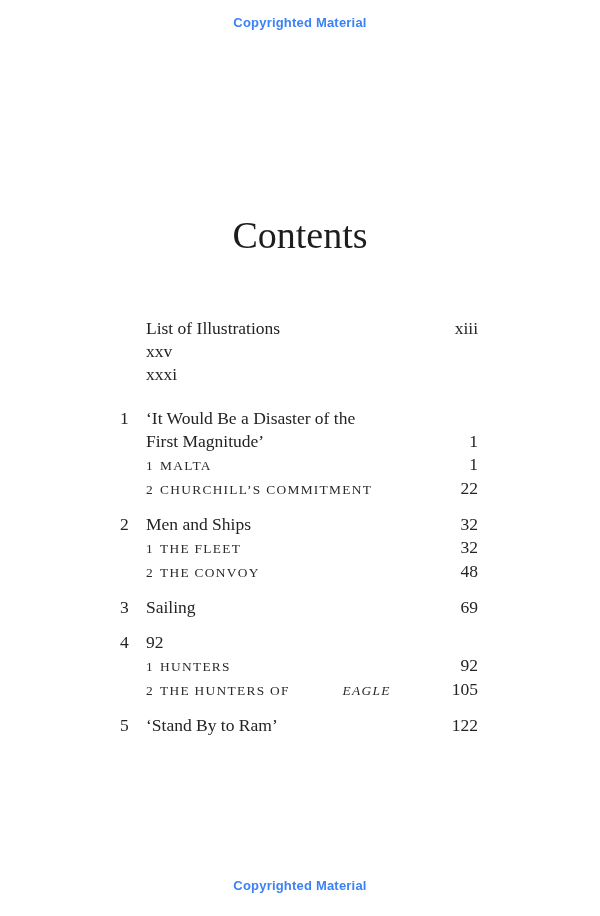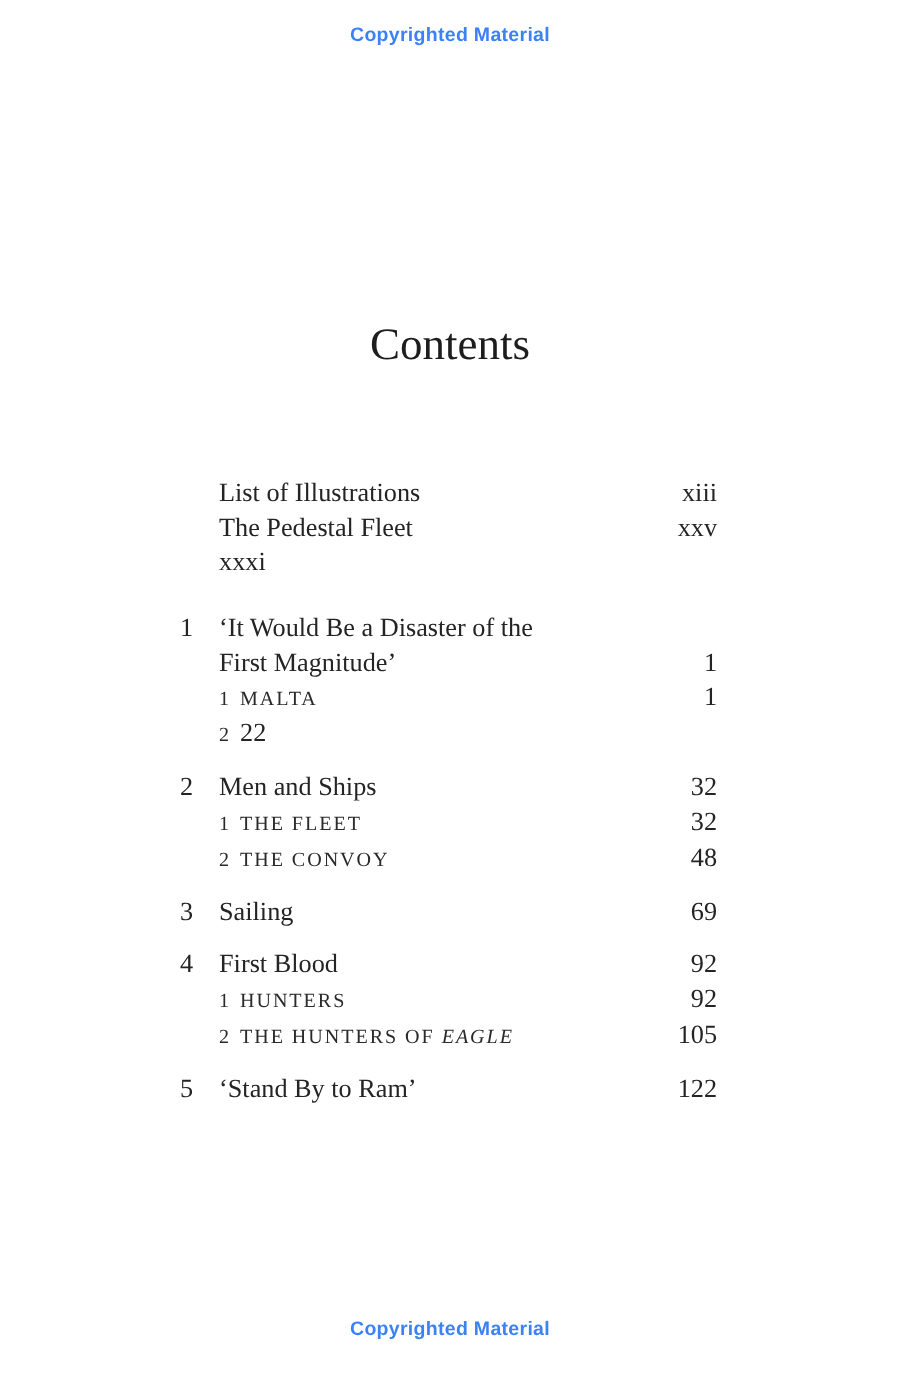--- a/index.html
+++ b/index.html
@@ -19,21 +19,21 @@
     font-size: 13px;
     color: #3b82f6;
     letter-spacing: 0.2px;
   }
   .notice-top { top: 15px; }
   .notice-bottom { top: 878px; }
   .book-title {
     position: absolute; left: 0; right: 0;
     top: 213px;
     text-align: center;
-    font-size: 30px;
+    font-size: 38px;
     font-weight: normal;
     color: #1d1d1d;
     margin: 0;
   }
   .toc {
     position: absolute;
     left: 120px; top: 317px;
     width: 358px;
     font-size: 17.5px;
     color: #242424;
@@ -55,38 +55,37 @@
     display: flex;
     align-items: baseline;
     line-height: 23px;
     font-size: 13.4px;
     letter-spacing: 1.3px;
     color: #2a2a2a;
   }
   .sub .sub-num { margin-right: 6px; flex: none; }
   .sub .label { flex: 1; font-family: Liberation Serif, serif; }
   .sub .page { font-size: 17.5px; letter-spacing: normal; color: #242424; }
-  .italic { font-style: italic; }
+  .italic { font-style: italic; margin-left: 48px; }
 </style>
 </head>
 <body>
 
 <div class="notice notice-top">Copyrighted Material</div>
 
 <h1 class="book-title">Contents</h1>
 
 <div class="toc">
 
   <div class="front-matter">
     <div class="row">
       <span class="label">List of Illustrations</span>
       <span class="page">xiii</span>
     </div>
     <div class="row">
-      <span class="label">The Pedestal Fleet</span>
       <span class="page">xxv</span>
     </div>
     <div class="row">
       <span class="page">xxxi</span>
     </div>
   </div>
 
   <div class="chapter">
     <div class="row">
       <span class="num">1</span>
@@ -97,20 +96,21 @@
       <span class="label">First Magnitude’</span>
       <span class="page">1</span>
     </div>
     <div class="sub">
       <span class="sub-num">1</span>
       <span class="label">MALTA</span>
       <span class="page">1</span>
     </div>
     <div class="sub">
       <span class="sub-num">2</span>
+      <span class="label">CHURCHILL’S COMMITMENT</span>
       <span class="page">22</span>
     </div>
   </div>
 
   <div class="chapter">
     <div class="row">
       <span class="num">2</span>
       <span class="label">Men and Ships</span>
       <span class="page">32</span>
     </div>
@@ -130,21 +130,20 @@
     <div class="row">
       <span class="num">3</span>
       <span class="label">Sailing</span>
       <span class="page">69</span>
     </div>
   </div>
 
   <div class="chapter">
     <div class="row">
       <span class="num">4</span>
-      <span class="label">First Blood</span>
       <span class="page">92</span>
     </div>
     <div class="sub">
       <span class="sub-num">1</span>
       <span class="label">HUNTERS</span>
       <span class="page">92</span>
     </div>
     <div class="sub">
       <span class="sub-num">2</span>
       <span class="label"><span>THE HUNTERS OF </span><span class="italic">EAGLE</span></span>

